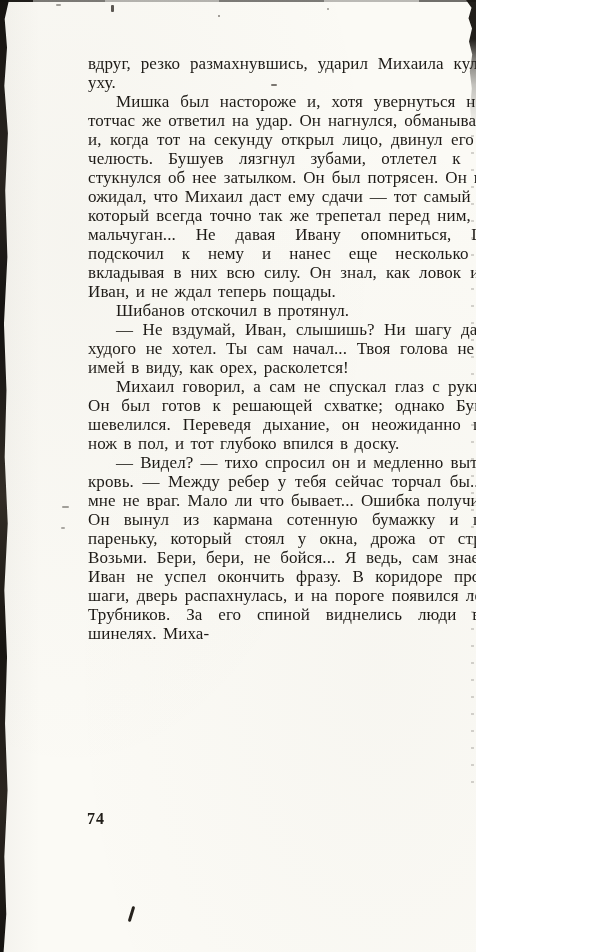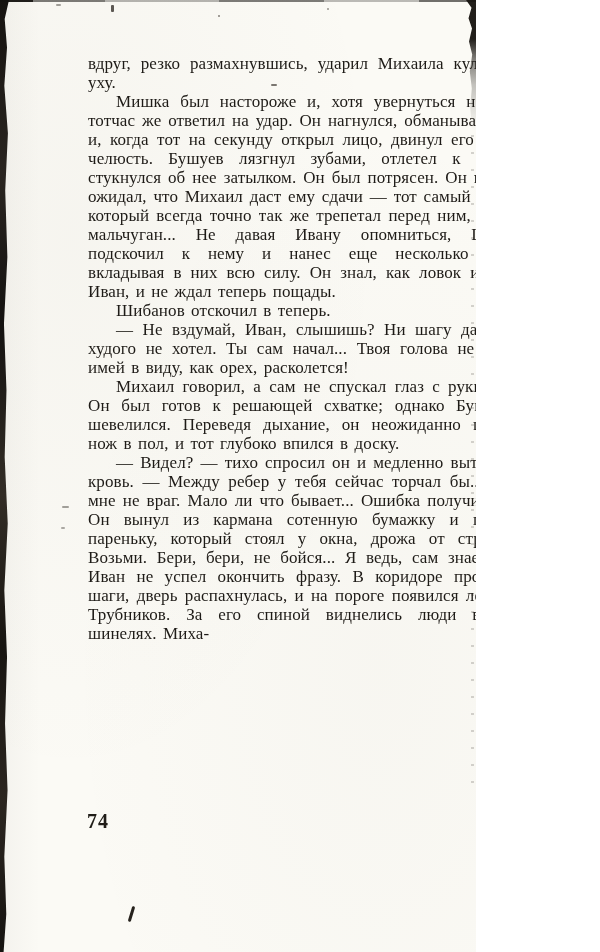--- a/index.html
+++ b/index.html
@@ -107,21 +107,21 @@
   }
   .text-block p.no-indent {
     text-indent: 0;
   }
 
   .page-number {
     position: absolute;
     left: 87px;
     top: 810px;
     font-family: "Liberation Serif", "DejaVu Serif", serif;
-    font-size: 20px;
+    font-size: 16px;
     font-weight: bold;
     color: #201d18;
     letter-spacing: 1px;
   }
 </style>
 </head>
 <body>
 
 <div class="page">
 
@@ -136,21 +136,21 @@
   <div class="speck s4"></div>
   <div class="speck s5"></div>
   <div class="speck s6"></div>
   <div class="speck s7"></div>
   <div class="speck s8"></div>
   <div class="speck s9"></div>
 
   <div class="text-block">
     <p class="no-indent">вдруг, резко размахнувшись, ударил Михаила кулаком по уху.</p>
     <p>Мишка был настороже и, хотя увернуться не успел, тотчас же ответил на удар. Он нагнулся, обманывая Ивана, и, когда тот на секунду открыл лицо, двинул его снизу в челюсть. Бушуев лязгнул зубами, отлетел к стене и стукнулся об нее затылком. Он был потрясен. Он никак не ожидал, что Михаил даст ему сдачи — тот самый Михаил, который всегда точно так же трепетал перед ним, как этот мальчуган... Не давая Ивану опомниться, Шибанов подскочил к нему и нанес еще несколько ударов, вкладывая в них всю силу. Он знал, как ловок и жесток Иван, и не ждал теперь пощады.</p>
-    <p>Шибанов отскочил в теперь.</p>
+    <p>Шибанов отскочил в протянул.</p>
     <p>— Не вздумай, Иван, слышишь? Ни шагу дальше. Я худого не хотел. Ты сам начал... Твоя голова не медная, имей в виду, как орех, расколется!</p>
     <p>Михаил говорил, а сам не спускал глаз с руки Ивана. Он был готов к решающей схватке; однако Бушуев не шевелился. Переведя дыхание, он неожиданно швырнул нож в пол, и тот глубоко впился в доску.</p>
     <p>— Видел? — тихо спросил он и медленно вытер с губ кровь. — Между ребер у тебя сейчас торчал бы... Но ты мне не враг. Мало ли что бывает... Ошибка получилась. — Он вынул из кармана сотенную бумажку и протянул пареньку, который стоял у окна, дрожа от страха. — Возьми. Бери, бери, не бойся... Я ведь, сам знаешь... — Иван не успел окончить фразу. В коридоре прогремели шаги, дверь распахнулась, и на пороге появился лейтенант Трубников. За его спиной виднелись люди в синих шинелях. Миха-</p>
   </div>
 
   <div class="page-number">74</div>
 
   <div class="ink-mark"></div>
 
 </div>

